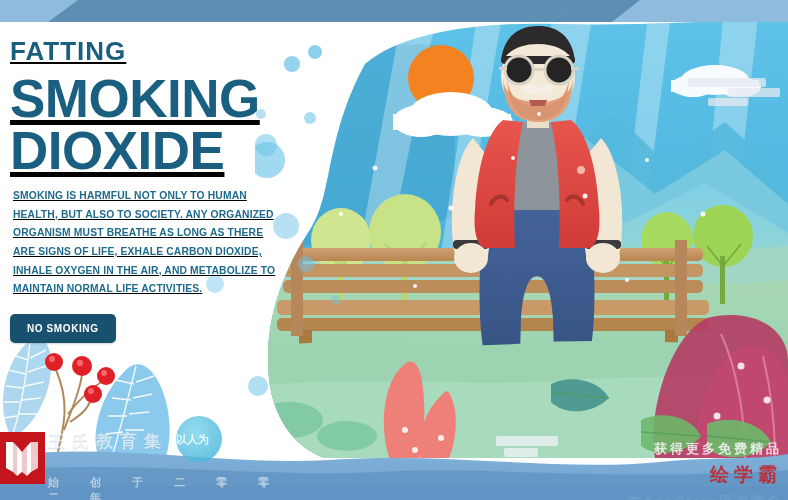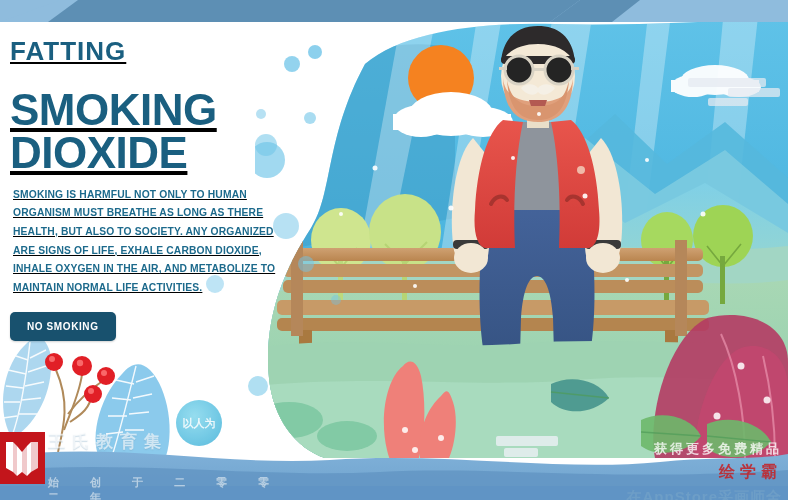--- a/index.html
+++ b/index.html
@@ -22,22 +22,22 @@
 
   
   .textcol {
     position:absolute; left:10px; top:38px; width:290px; z-index:4;text-decoration:underline;
   }
   .kicker {
     font-size:26px; font-weight:bold; letter-spacing:1px;
     color:#1a5f80; line-height:1.05;
   }
   .head {
-    font-size:44px; font-weight:bold; letter-spacing:-0.5px;
-    color:#1a5f80; line-height:0.97; margin-top:24px;
+    font-size:53px; font-weight:bold; letter-spacing:-0.5px;
+    color:#1a5f80; line-height:0.97; margin-top:8px;
   }
   .body-copy {
     margin-top:12px; font-size:10.3px; line-height:1.52;
     color:#1d6a8c; letter-spacing:0.15px; font-weight:bold;
   }
   .body-copy p { margin:3px; }
   .cta {
     margin-top:14px; display:inline-block;
     background:#18516e; color:#ffffff;
     font-size:10px; font-weight:bold; letter-spacing:0.6px;
@@ -62,35 +62,35 @@
     left:48px; top:430px; width:250px;
     color:rgba(255,255,255,0.62);
     font-size:17px; letter-spacing:7px; font-weight:bold;
     text-shadow:0 1px 1px rgba(120,160,190,0.35);
   }
   .wm-cn-left .l2 {
     display:block; margin-top:22px; font-size:11px;
     letter-spacing:14px; color:rgba(255,255,255,0.52);
   }
   .wm-circle {
-    left:176px; top:400px; width:46px; height:46px; border-radius:50%;
+    left:176px; top:416px; width:46px; height:46px; border-radius:50%;
     background:radial-gradient(circle at 40% 35%, #7fd6ec 0%, #4cb9dd 70%, #3aa9d0 100%);
     opacity:0.82;
-    display:flex; align-items:center; justify-content:center;
+    display:flex; align-items:center; 
     color:rgba(255,255,255,0.85); font-size:11px; letter-spacing:0px; font-weight:bold;
   }
   .wm-right {
     right:6px; top:440px; width:172px; text-align:right;
   }
   .wm-right .r1 {
     display:block; font-size:13px; letter-spacing:3px; font-weight:bold;
     color:rgba(255,255,255,0.78);
   }
   .wm-right .r2 {
-    display:block; margin-top:4px; font-size:16px; letter-spacing:5px;
+    display:block; margin-top:4px; font-size:19px; letter-spacing:5px;
     font-weight:bold; color:#c0272d; opacity:0.9;
   }
   .wm-right .r3 {
     display:block; margin-top:5px; font-size:15px; letter-spacing:1px;
     font-weight:bold; color:rgba(120,165,200,0.55);
   }
   .wm-block {
     background:rgba(228,234,240,0.75); border-radius:2px;
   }
   .wm-tr { right:22px; top:78px; width:78px; height:9px; }
@@ -355,22 +355,22 @@
   </svg>
 
   <div class="textcol">
     <div class="kicker">FATTING</div>
     <div class="head">
       <div>SMOKING</div>
       <div>DIOXIDE</div>
     </div>
     <div class="body-copy">
       <p>SMOKING IS HARMFUL NOT ONLY TO HUMAN</p>
+      <p>HEALTH, BUT ALSO TO SOCIETY. ANY ORGANIZED</p>
       <p>ORGANISM MUST BREATHE AS LONG AS THERE</p>
-      <p>HEALTH, BUT ALSO TO SOCIETY. ANY ORGANIZED</p>
       <p>ARE SIGNS OF LIFE, EXHALE CARBON DIOXIDE,</p>
       <p>INHALE OXYGEN IN THE AIR, AND METABOLIZE TO</p>
       <p>MAINTAIN NORMAL LIFE ACTIVITIES.</p>
     </div>
     <button class="cta">NO SMOKING</button>
   </div>
 
   <svg class="deco-left" viewBox="0 0 220 140">
 
     <g fill="#a6d4ee" opacity="0.92">

